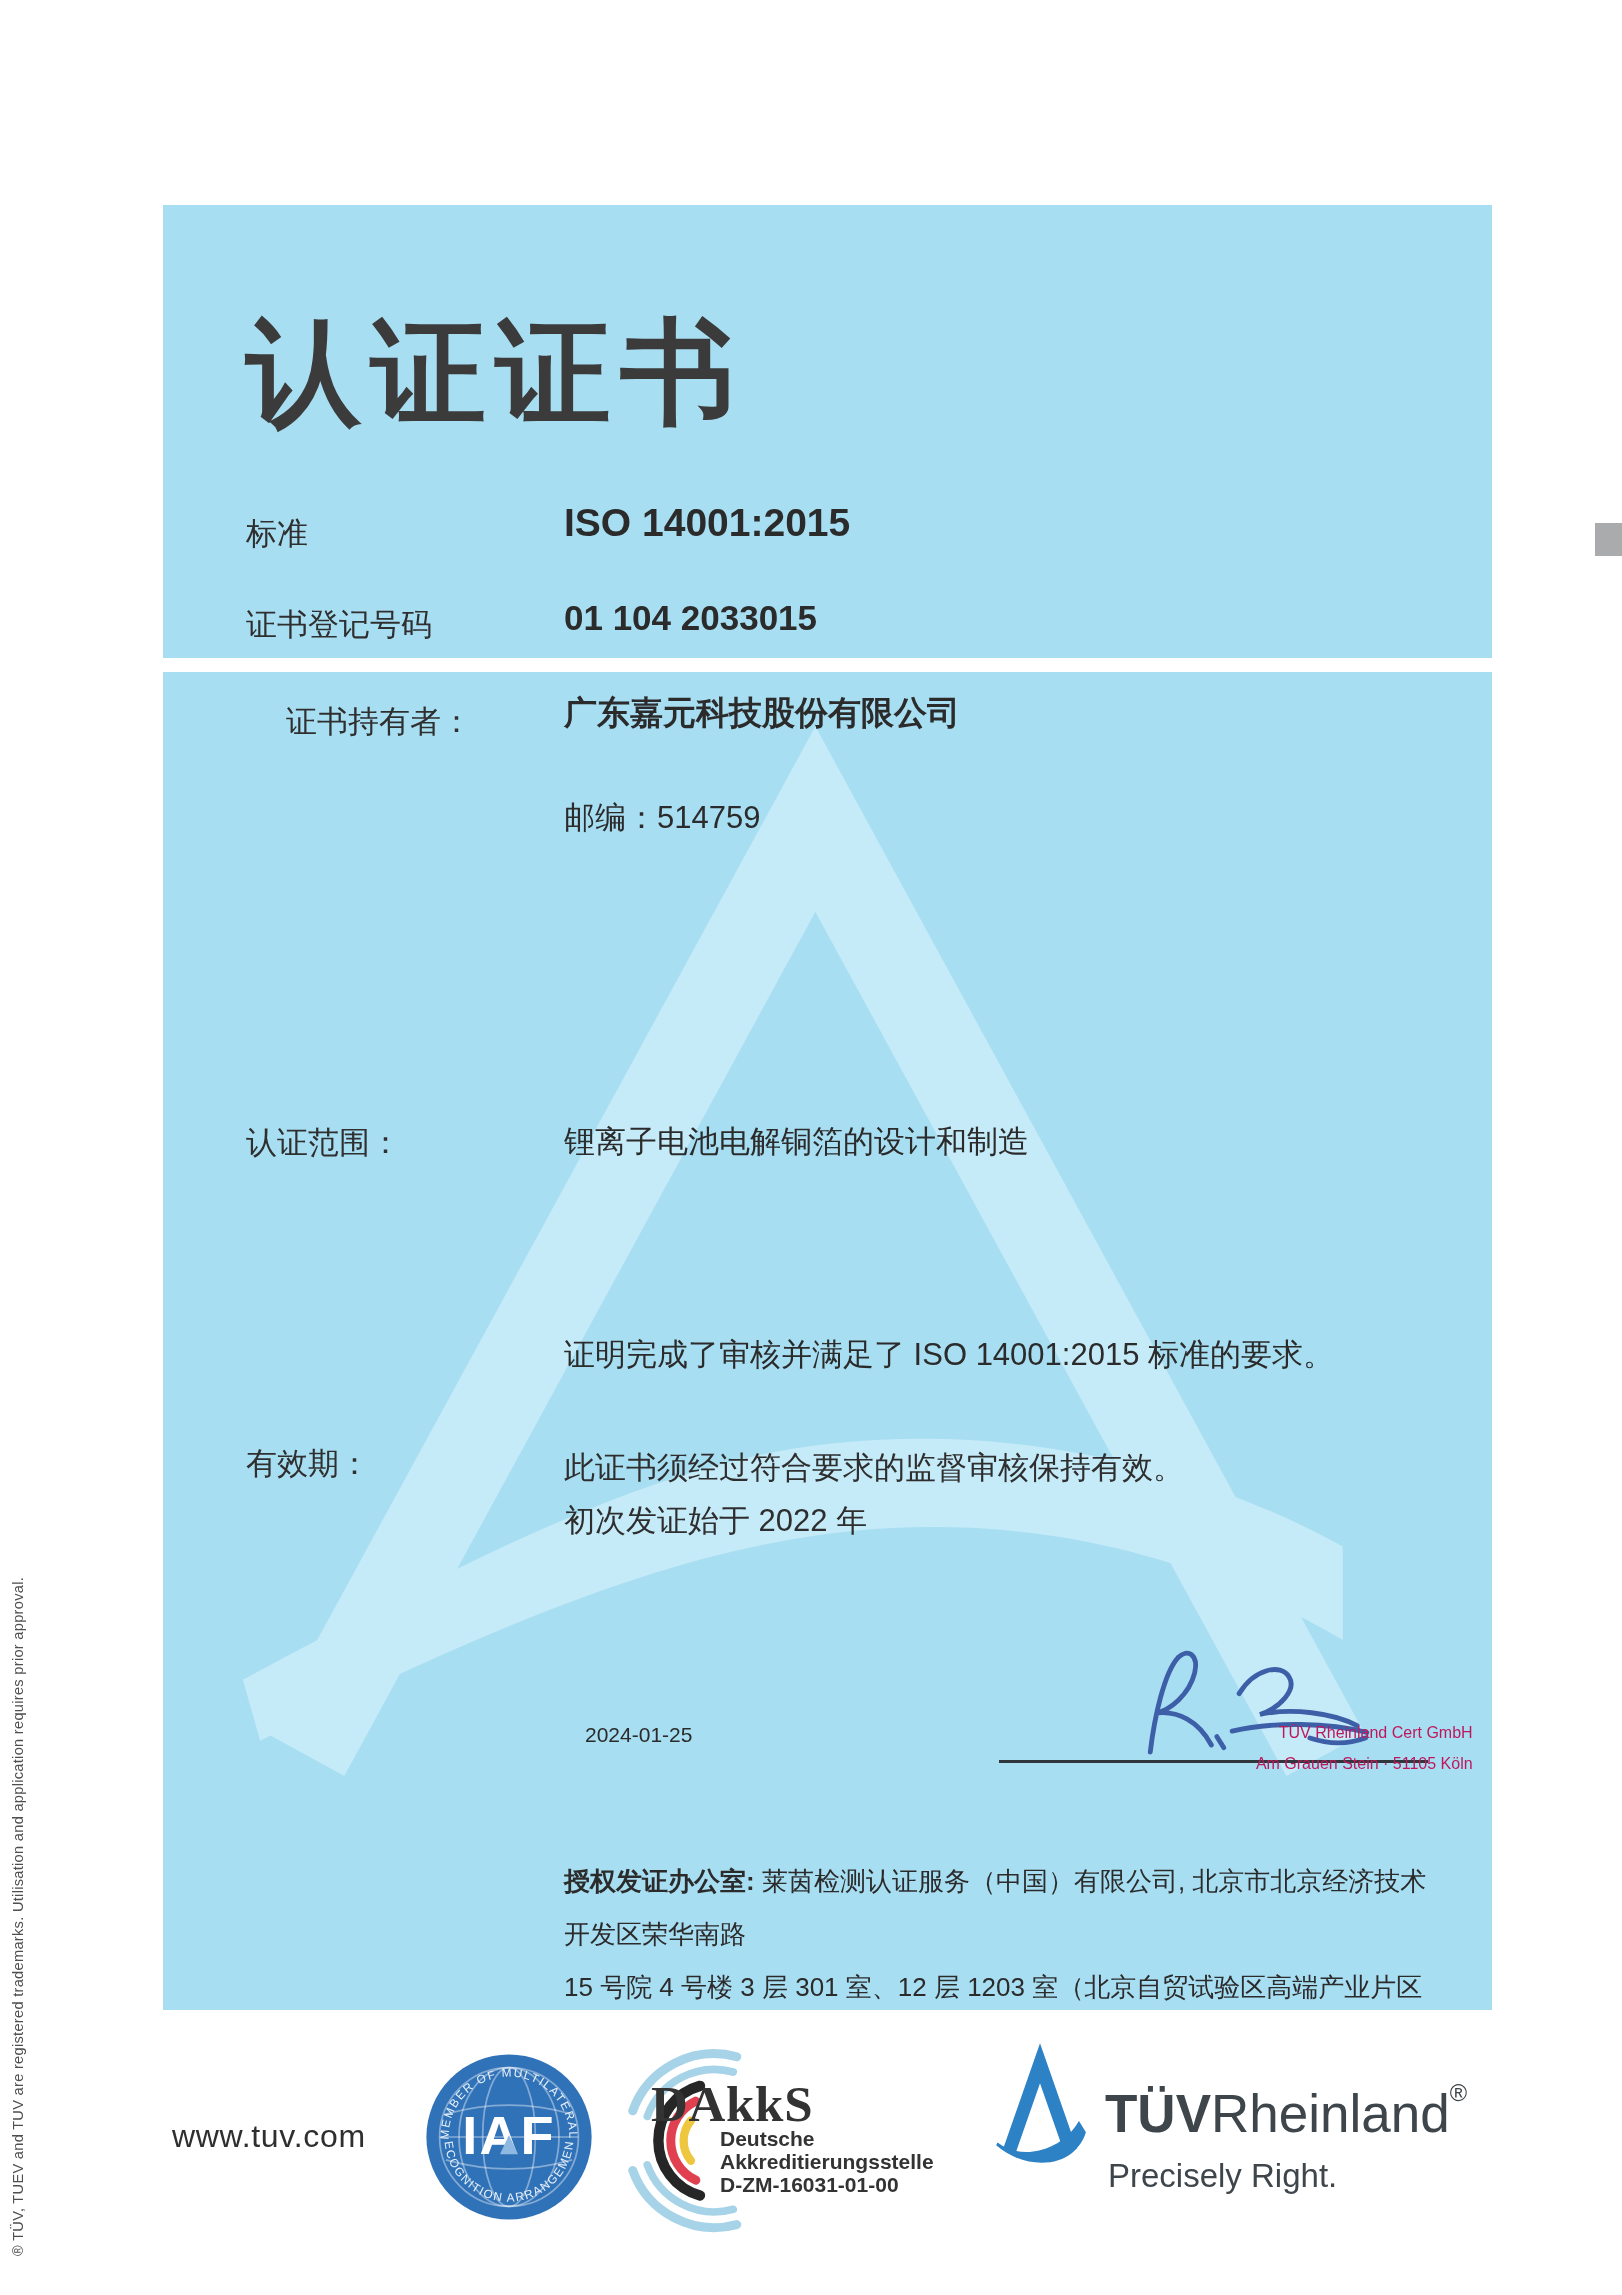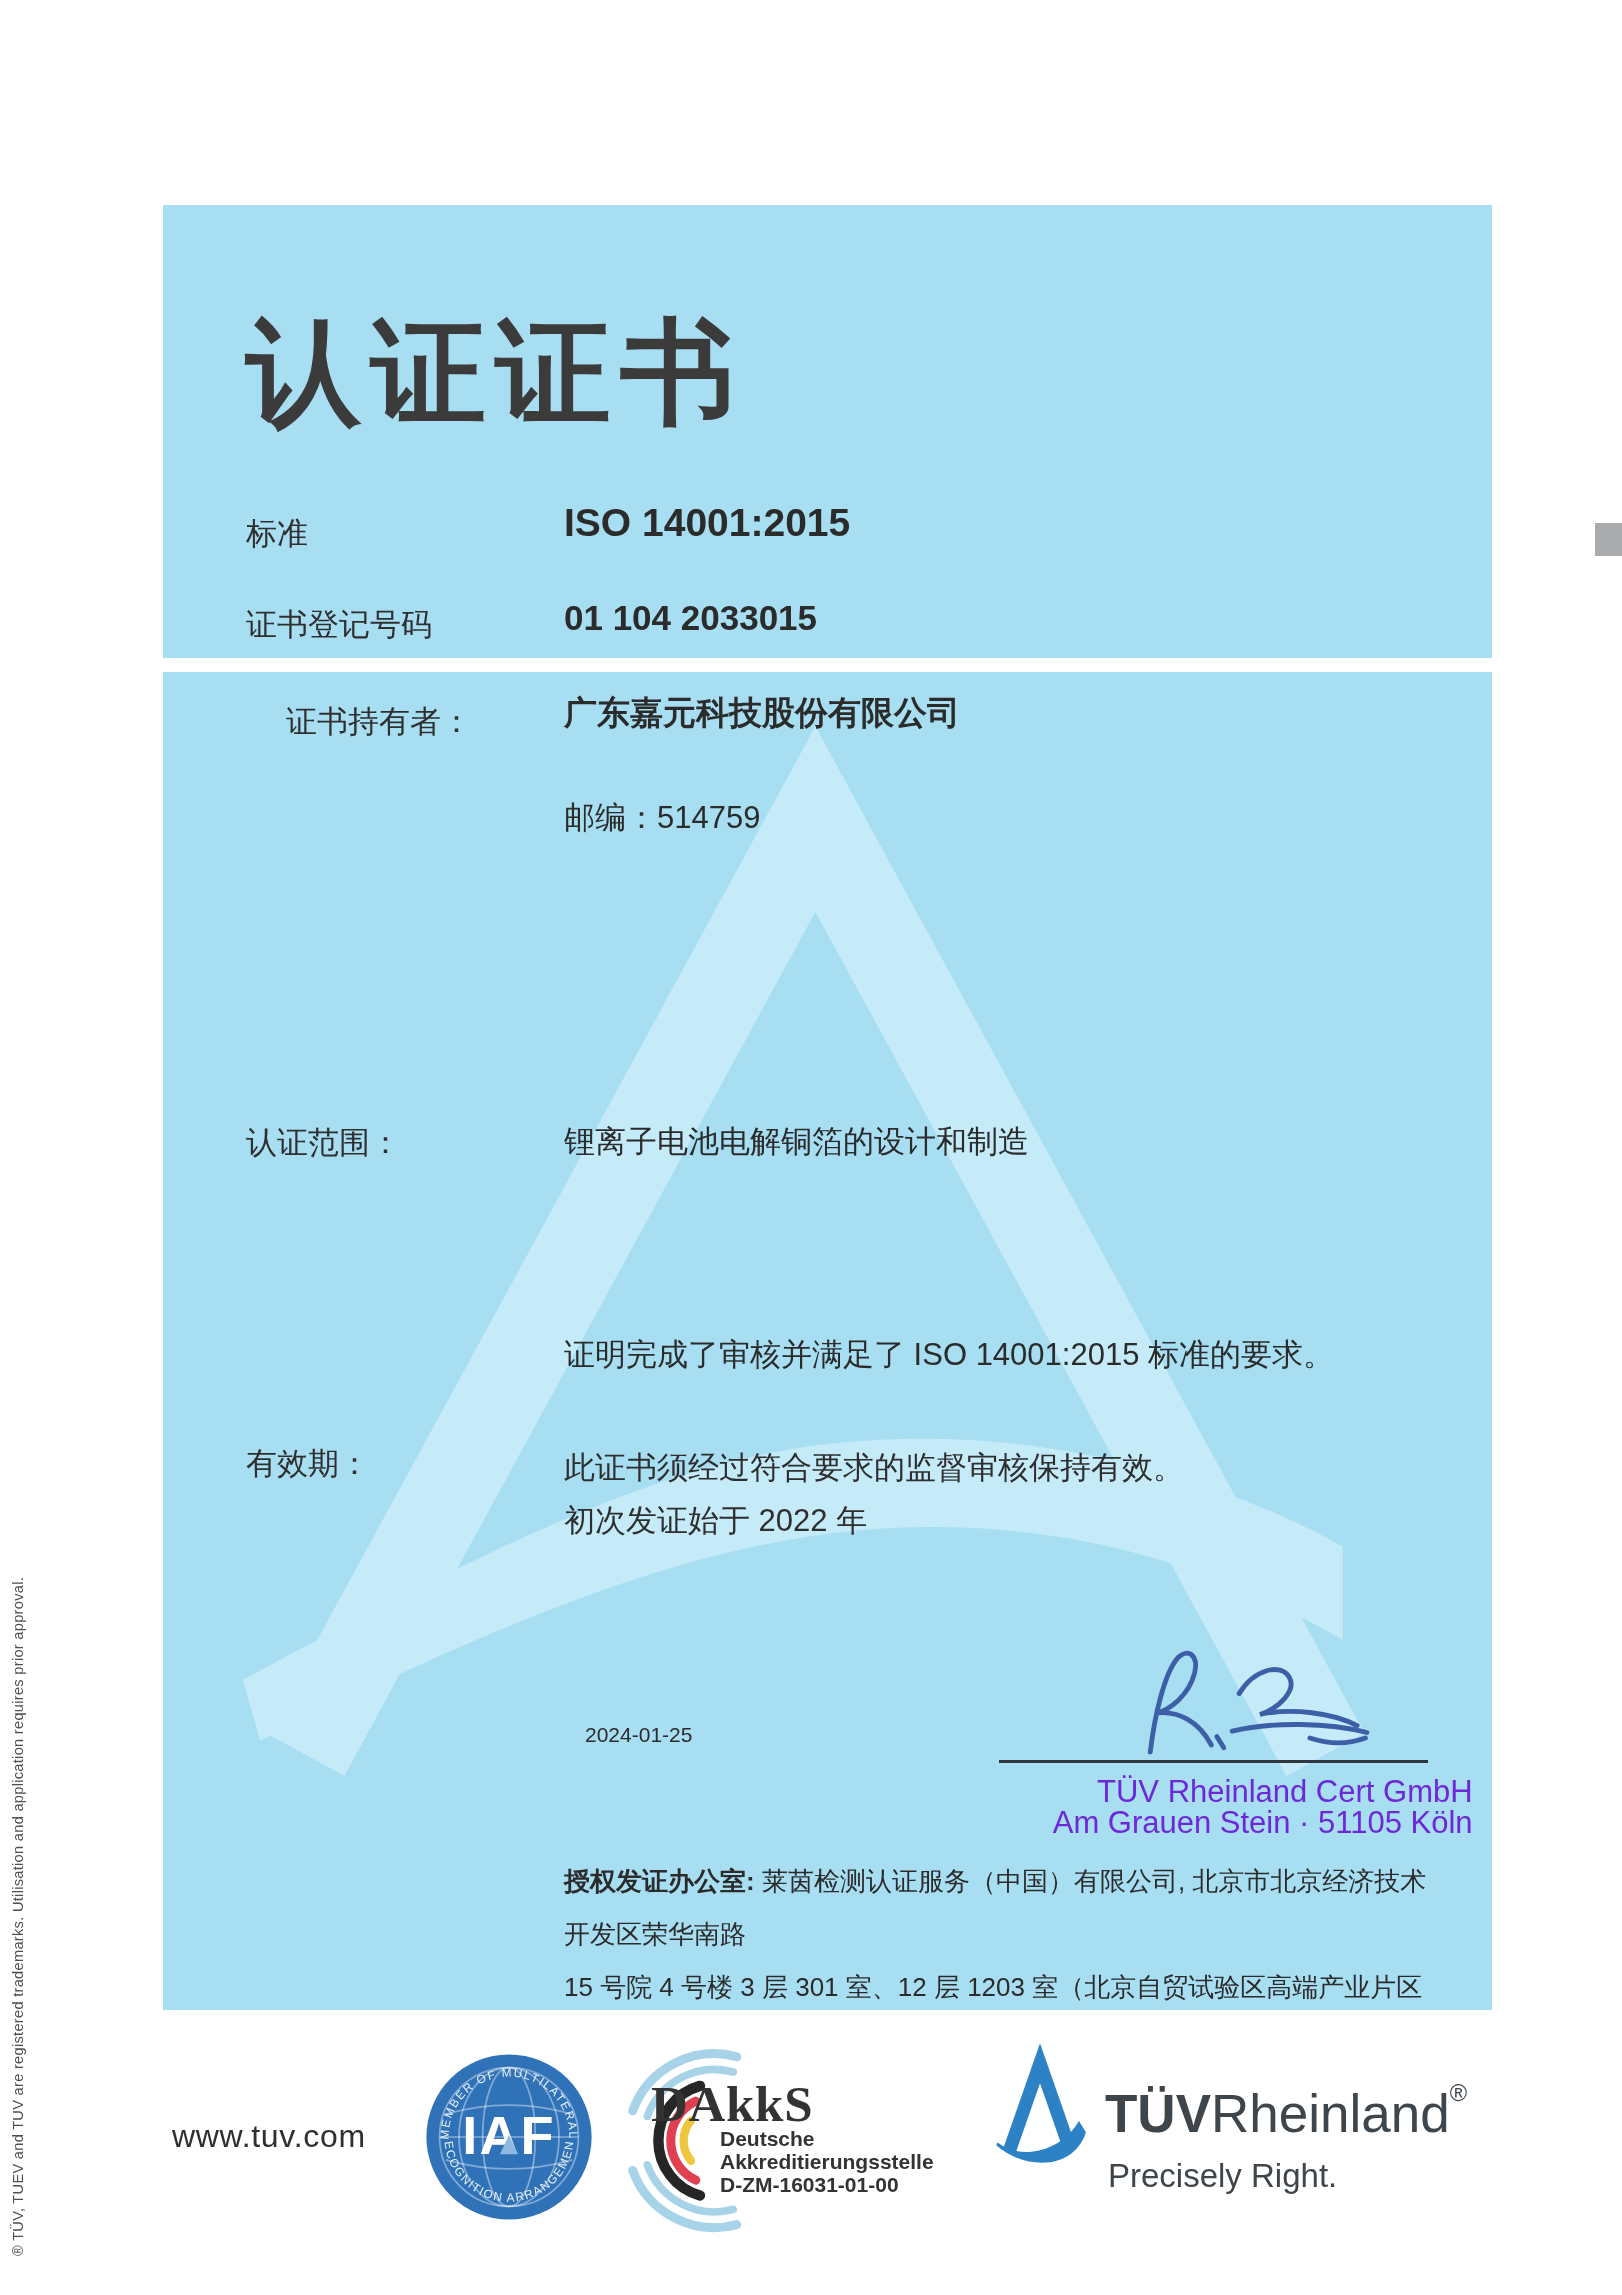--- a/index.html
+++ b/index.html
@@ -31,21 +31,21 @@
   #holder-address{left:401px;top:72px;}
   #holder-postcode{left:401px;top:125px;}
   #scope-label{left:83px;top:450px;}
   #scope-value{left:401px;top:449px;}
   #statement-line{left:401px;top:662px;}
   #validity-label{left:83px;top:771px;}
   #validity-lines{left:401px;top:769px;font-size:31px;line-height:53px;white-space:nowrap;}
   #issue-date{left:401px;top:1051px;font-size:21px;margin-left:21px;}
   #signature-svg{left:972px;top:977px;}
   #signature-line{left:836px;top:1088px;width:429px;height:2.8px;background:#30373c;}
-  #issuer-block{right:19.4px;top:1105px;text-align:right;font-size:31px;line-height:30.5px;color:#6d28d9;}
+  #issuer-block{right:19.4px;top:1046px;text-align:right;font-size:16px;line-height:30.5px;color:#be185d;}
   #office-block{left:401px;top:1183px;width:882px;font-size:26px;line-height:53px;color:#2b2b2b;}
   #office-block b{font-weight:700;}
   
   #watermark{left:0;top:0;}
   
   #side-note{
     left:9.7px;top:2256px;transform:rotate(-90deg);transform-origin:0 0;
     font-size:14.6px;color:#4f4f4f;white-space:nowrap;letter-spacing:0.3px;
   }
   #scan-tab{left:1595px;top:523px;width:28px;height:33px;background:#a9abad;}

